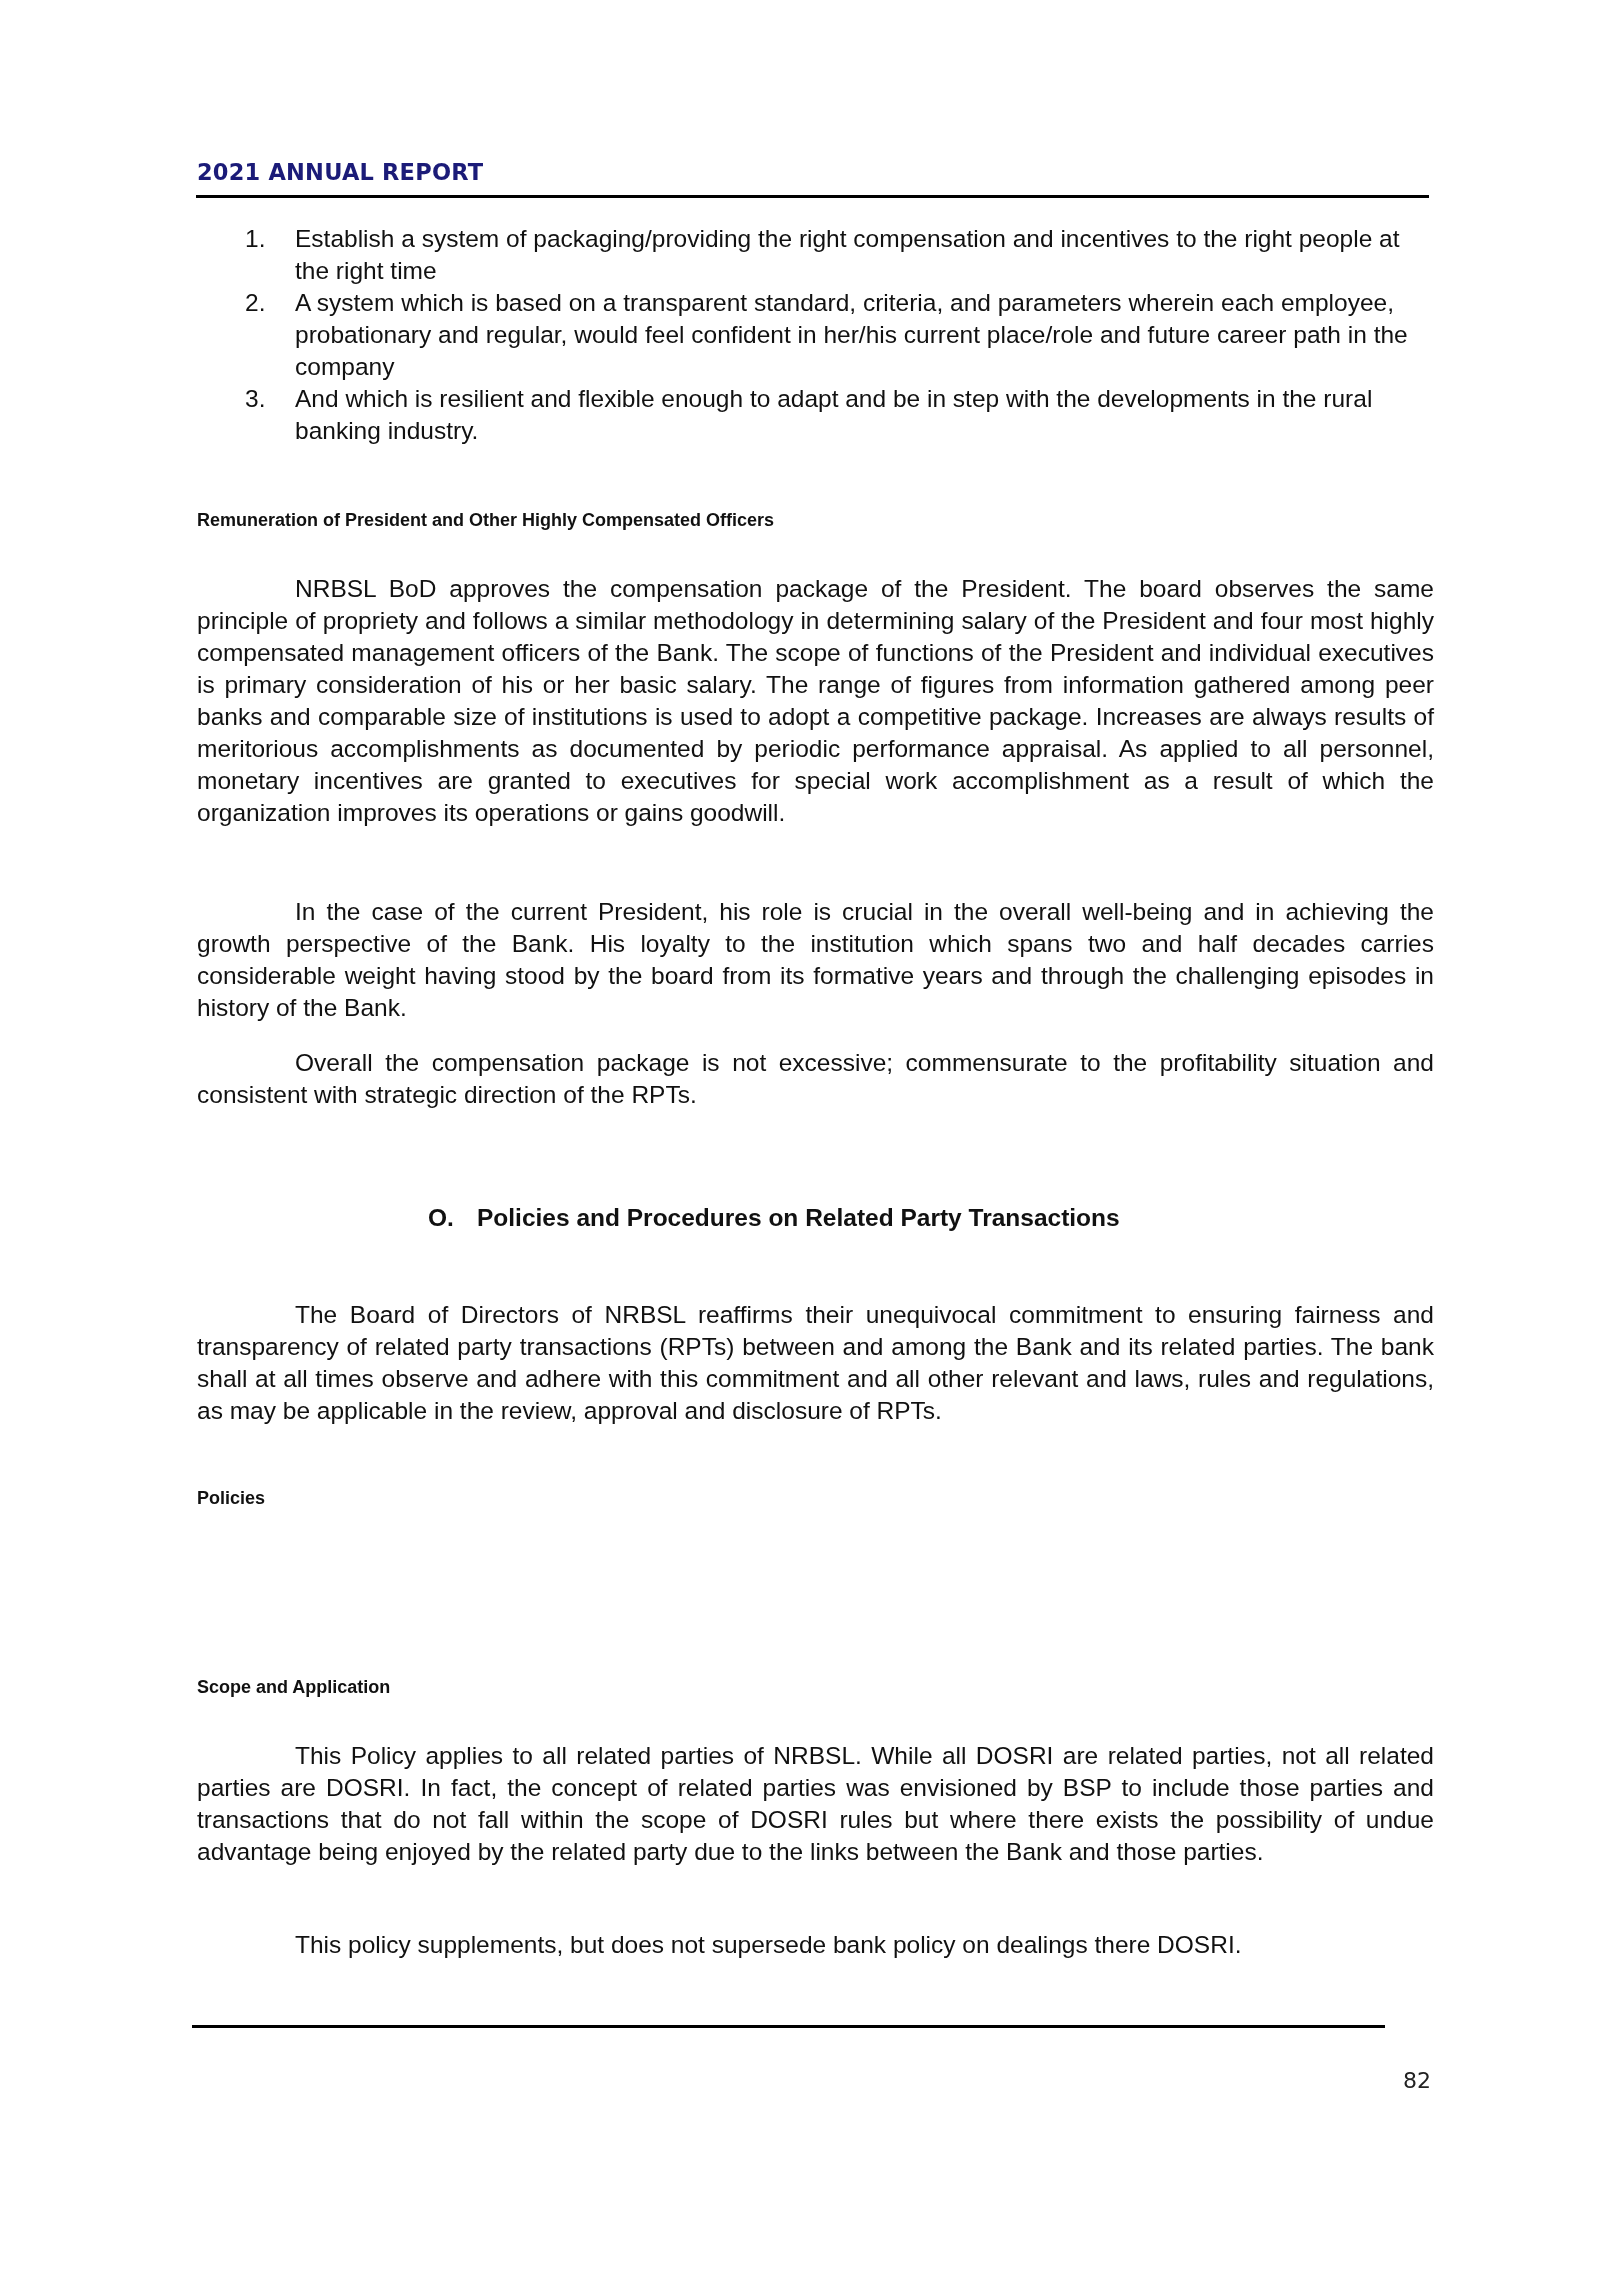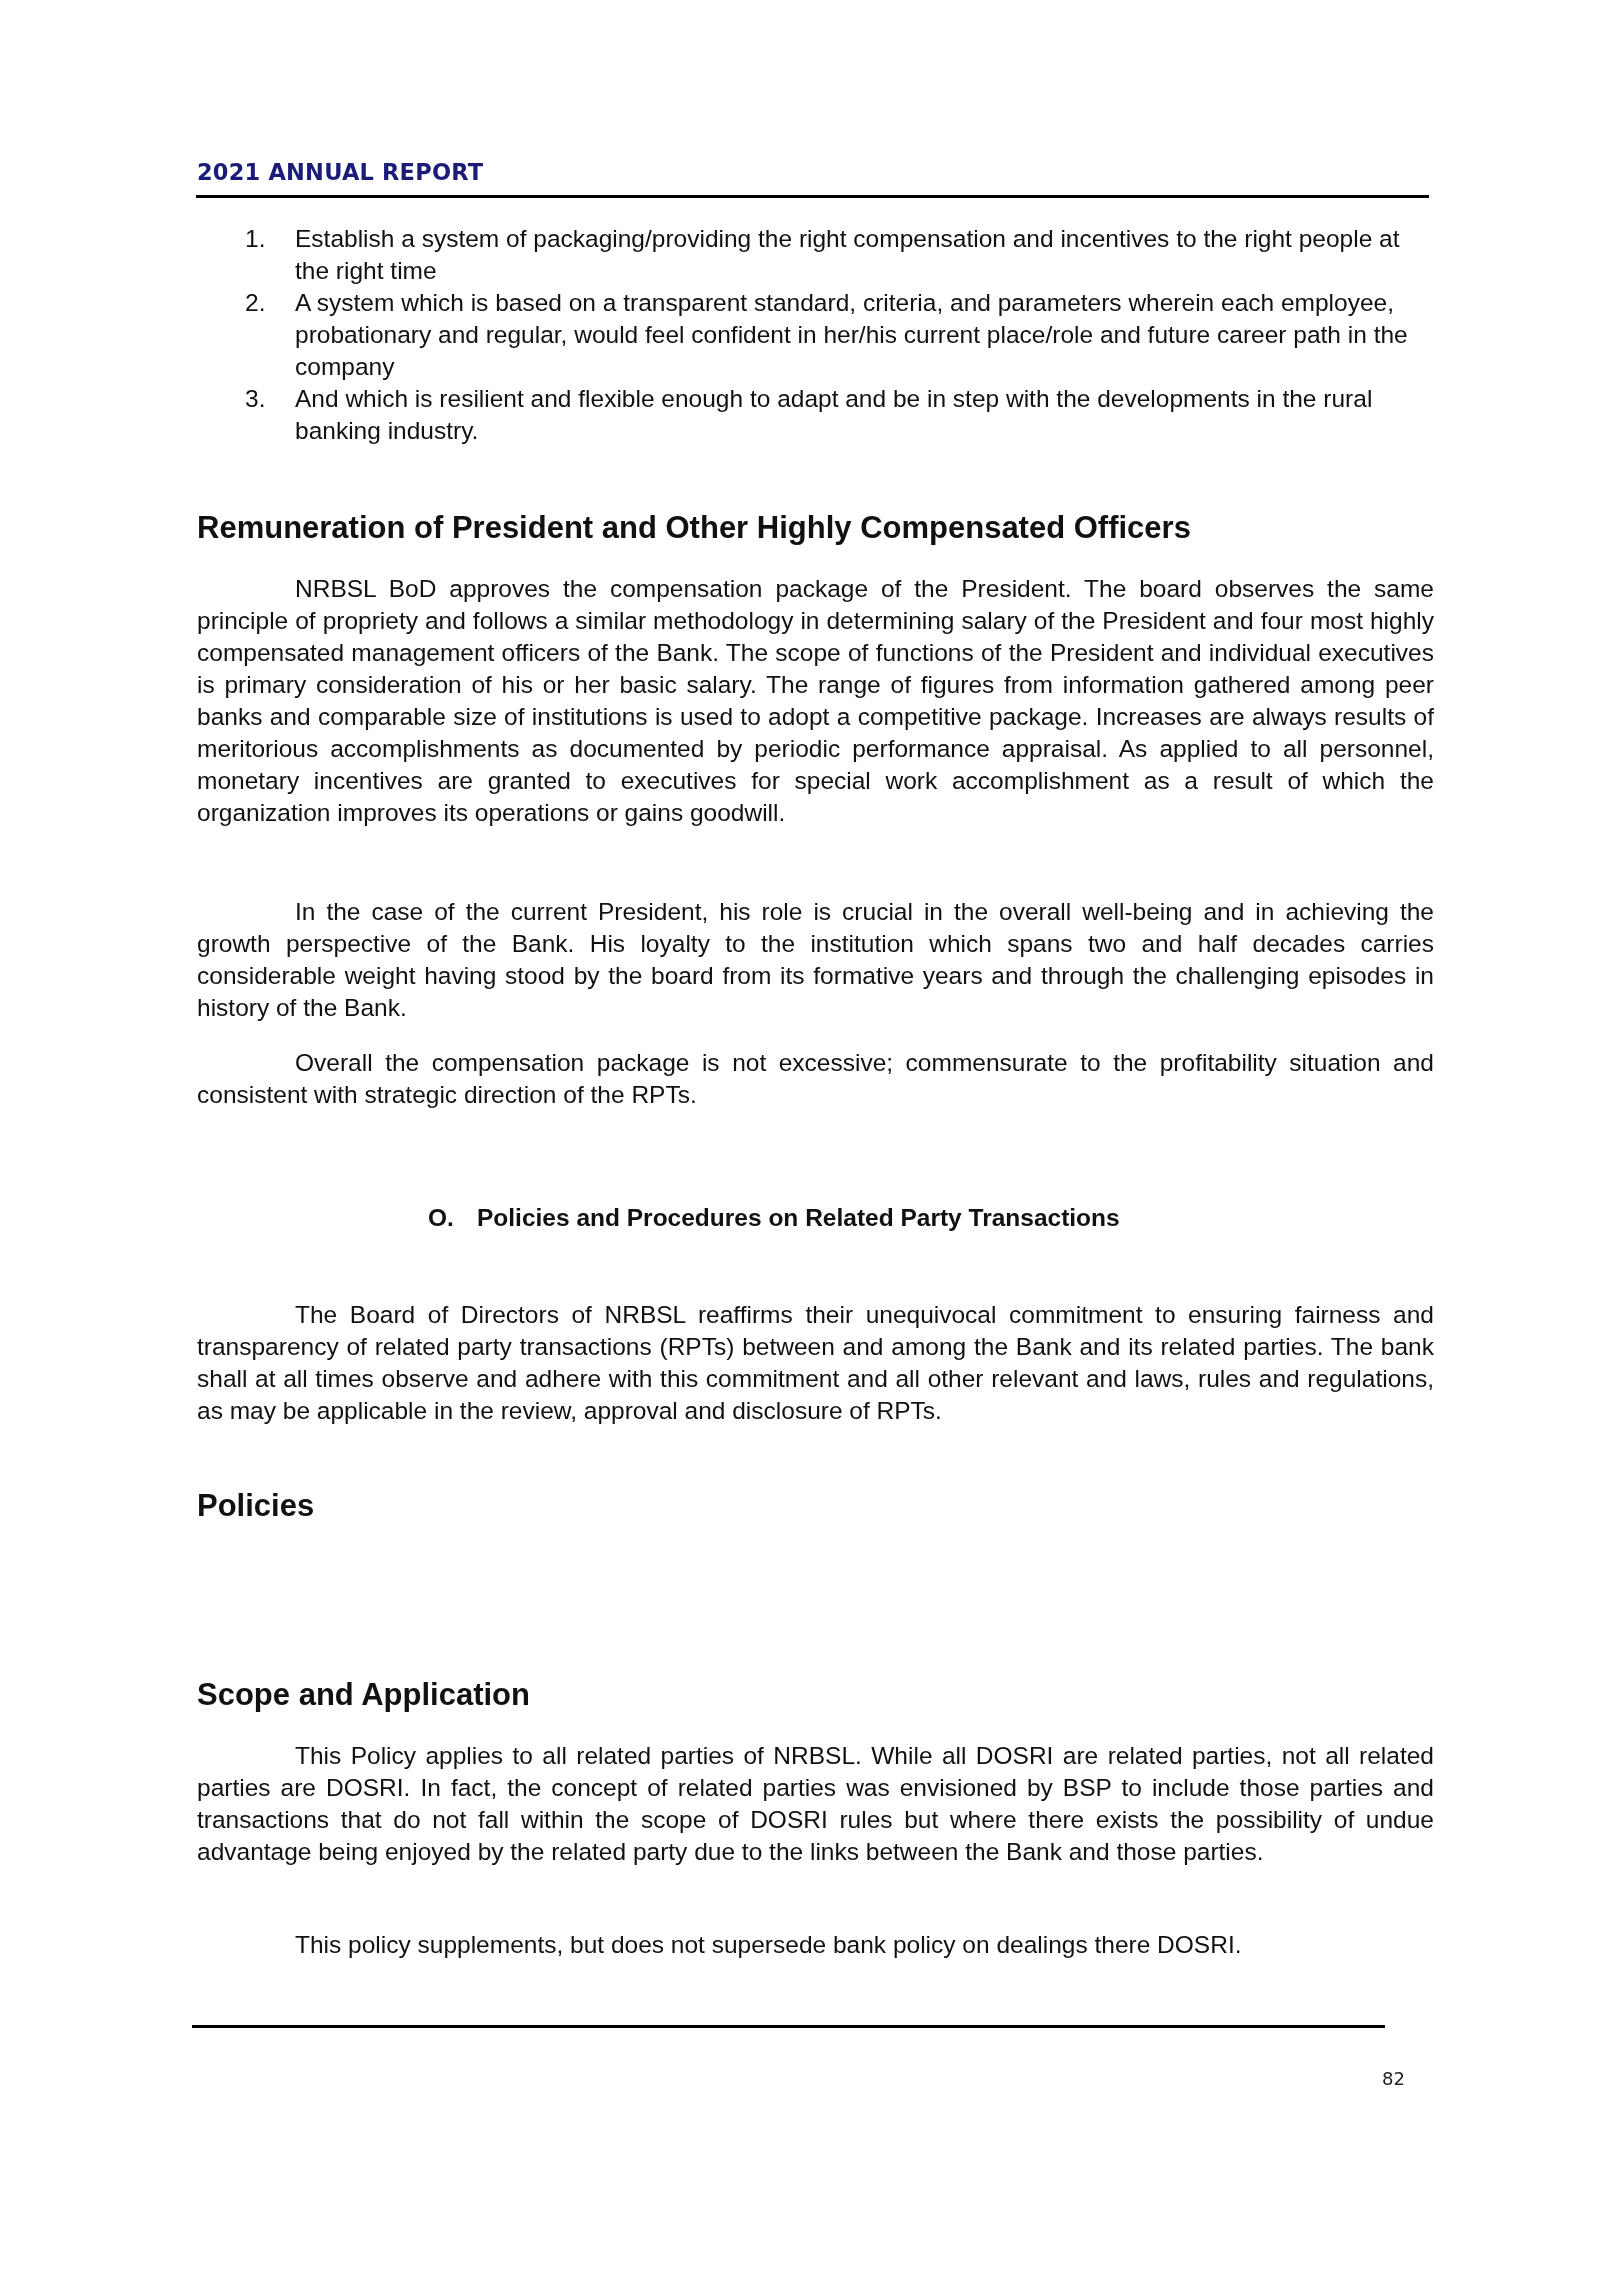--- a/index.html
+++ b/index.html
@@ -12,40 +12,40 @@
   }
   .header-rule { position: absolute; left: 196px; top: 195px; width: 1233px; height: 2.9px; background: #000; }
   .body-text {
     font-family: "Liberation Sans", sans-serif; font-size: 24.5px; line-height: 32px; color: #111;
   }
   .list { position: absolute; left: 196px; top: 223px; width: 1235px; margin: 0; padding: 0; list-style: none; }
   .list li { position: relative; padding-left: 99px; }
   .list .num { position: absolute; left: 49px; top: 0; }
   .h-sec {
     position: absolute; left: 197px;
-    font-family: "Liberation Sans", sans-serif; font-weight: bold; font-size: 31px; color: #111;
+    font-family: "Liberation Sans", sans-serif; font-weight: bold; font-size: 18px; color: #111;
   }
   .para {
     position: absolute; left: 197px; width: 1237px; margin: 0;
     text-align: justify; text-indent: 98px;
   }
   .center-head {
     position: absolute; left: 0; width: 1621px; top: 1204px;
     font-family: "Liberation Sans", sans-serif; font-weight: bold; font-size: 24.5px; color: #111;
   }
   .center-head .inner { position: absolute; left: 428px; white-space: nowrap; }
   .center-head .letter { display: inline-block; width: 49px; }
   .footer-rule { position: absolute; left: 192px; top: 2025px; width: 1193px; height: 2.9px; background: #000; }
   .footer-name {
     position: absolute; left: 197px; top: 2070px;
     font-family: "DejaVu Sans", sans-serif; font-weight: bold; font-size: 21.6px; color: #1b1b78;
   }
   .footer-page {
-    position: absolute; left: 1382px; width: 49px; top: 2068px; 
-    font-family: "DejaVu Sans", sans-serif; font-size: 18px; color: #222;
+    position: absolute; left: 1382px; width: 49px; top: 2068px; text-align: right;
+    font-family: "DejaVu Sans", sans-serif; font-size: 22px; color: #222;
   }
 </style>
 </head>
 <body>
 
 <div class="page">
 
   <div class="header-title">2021 ANNUAL REPORT</div>
   <div class="header-rule"></div>
 

